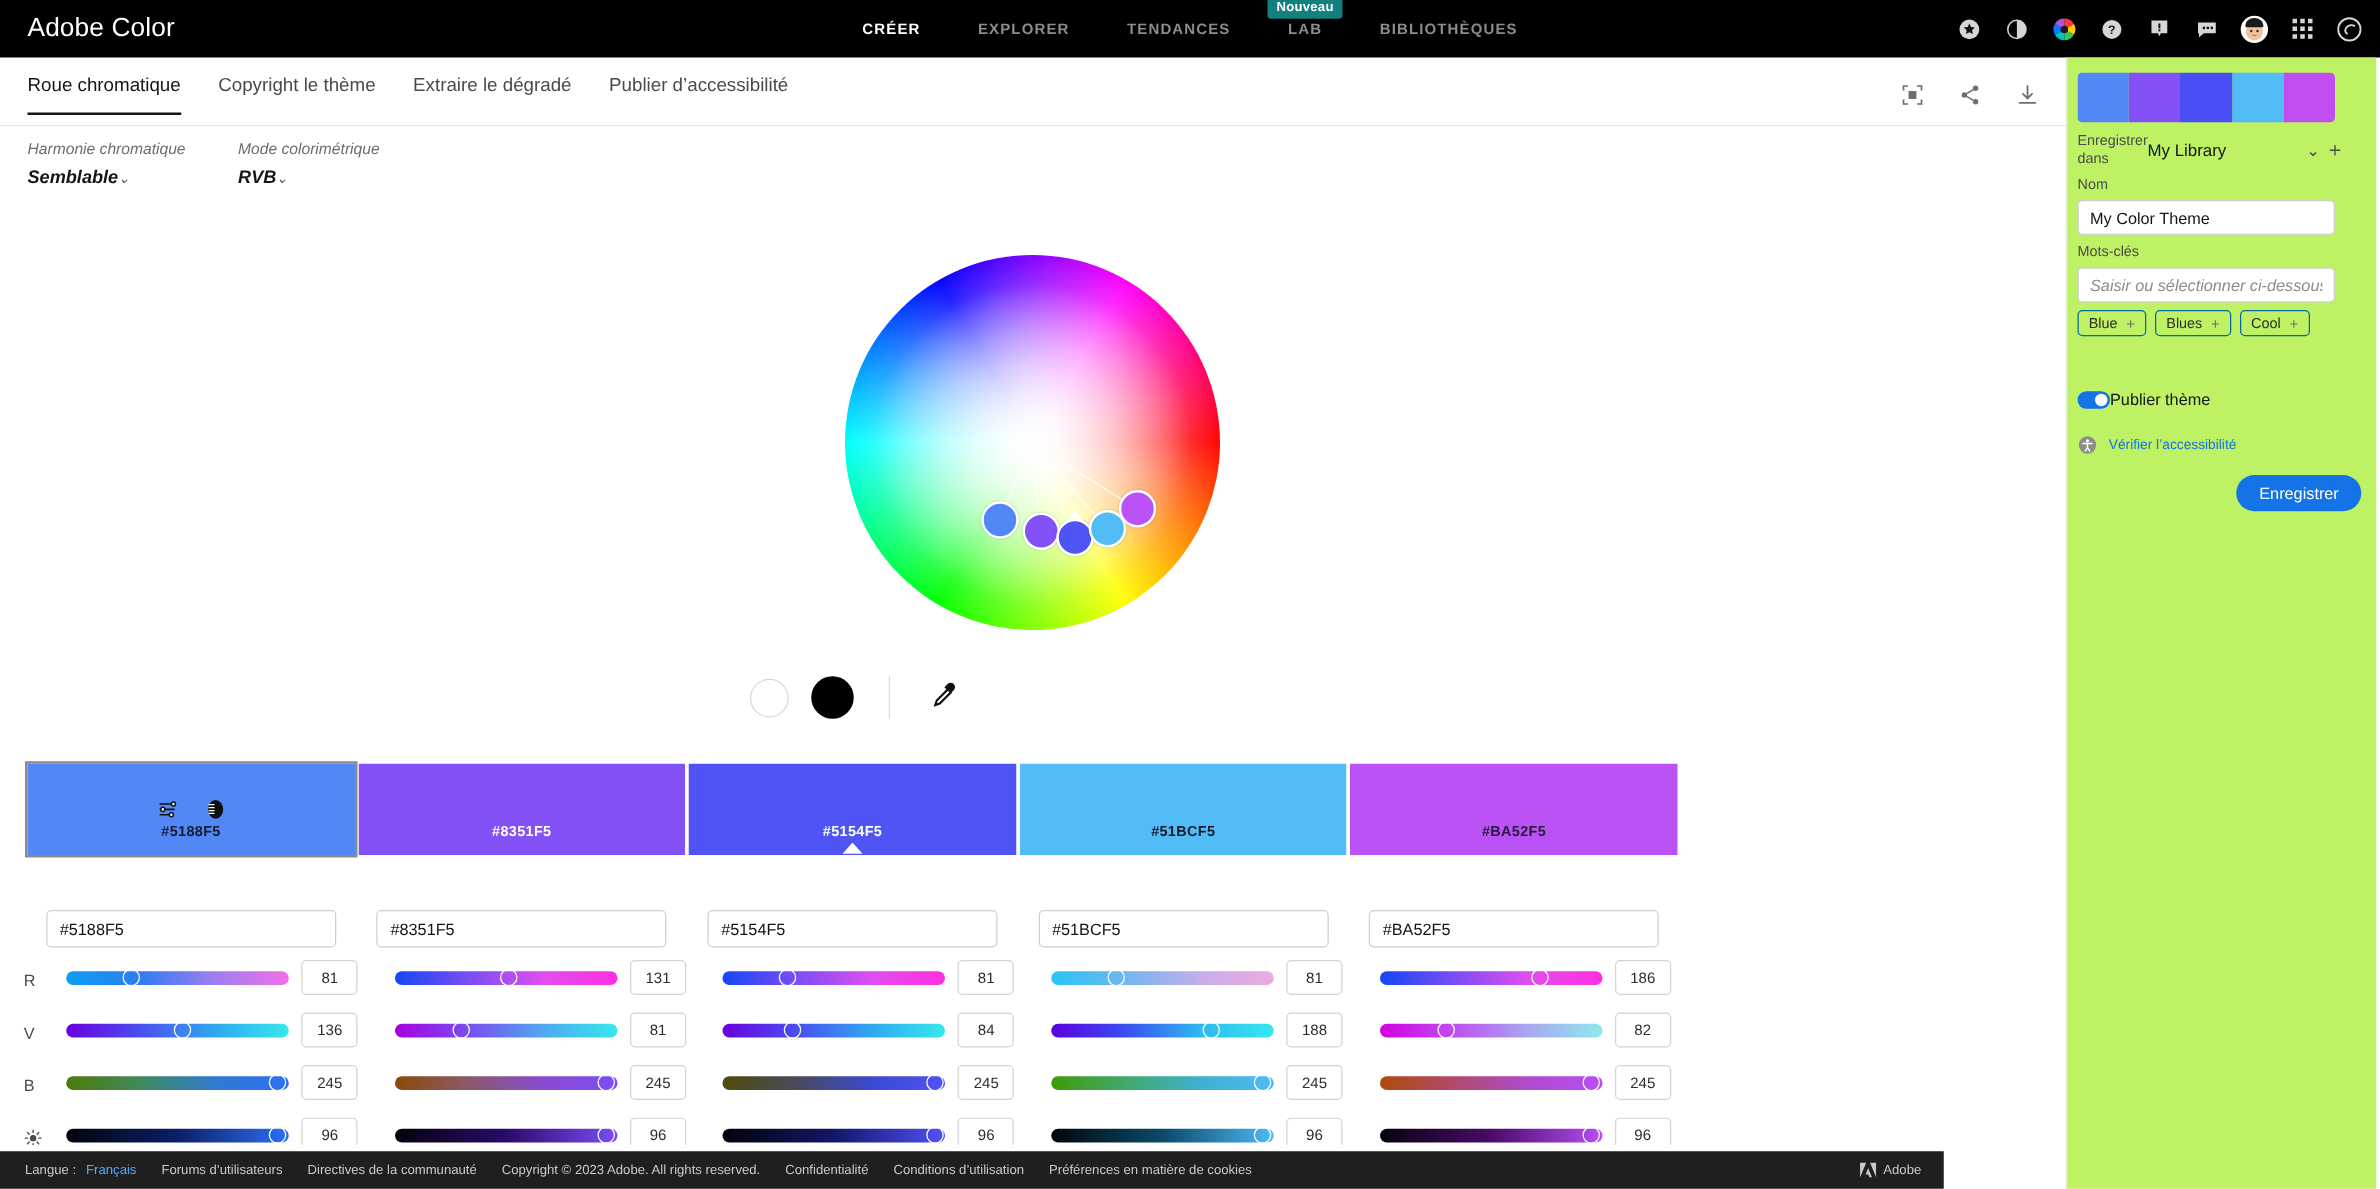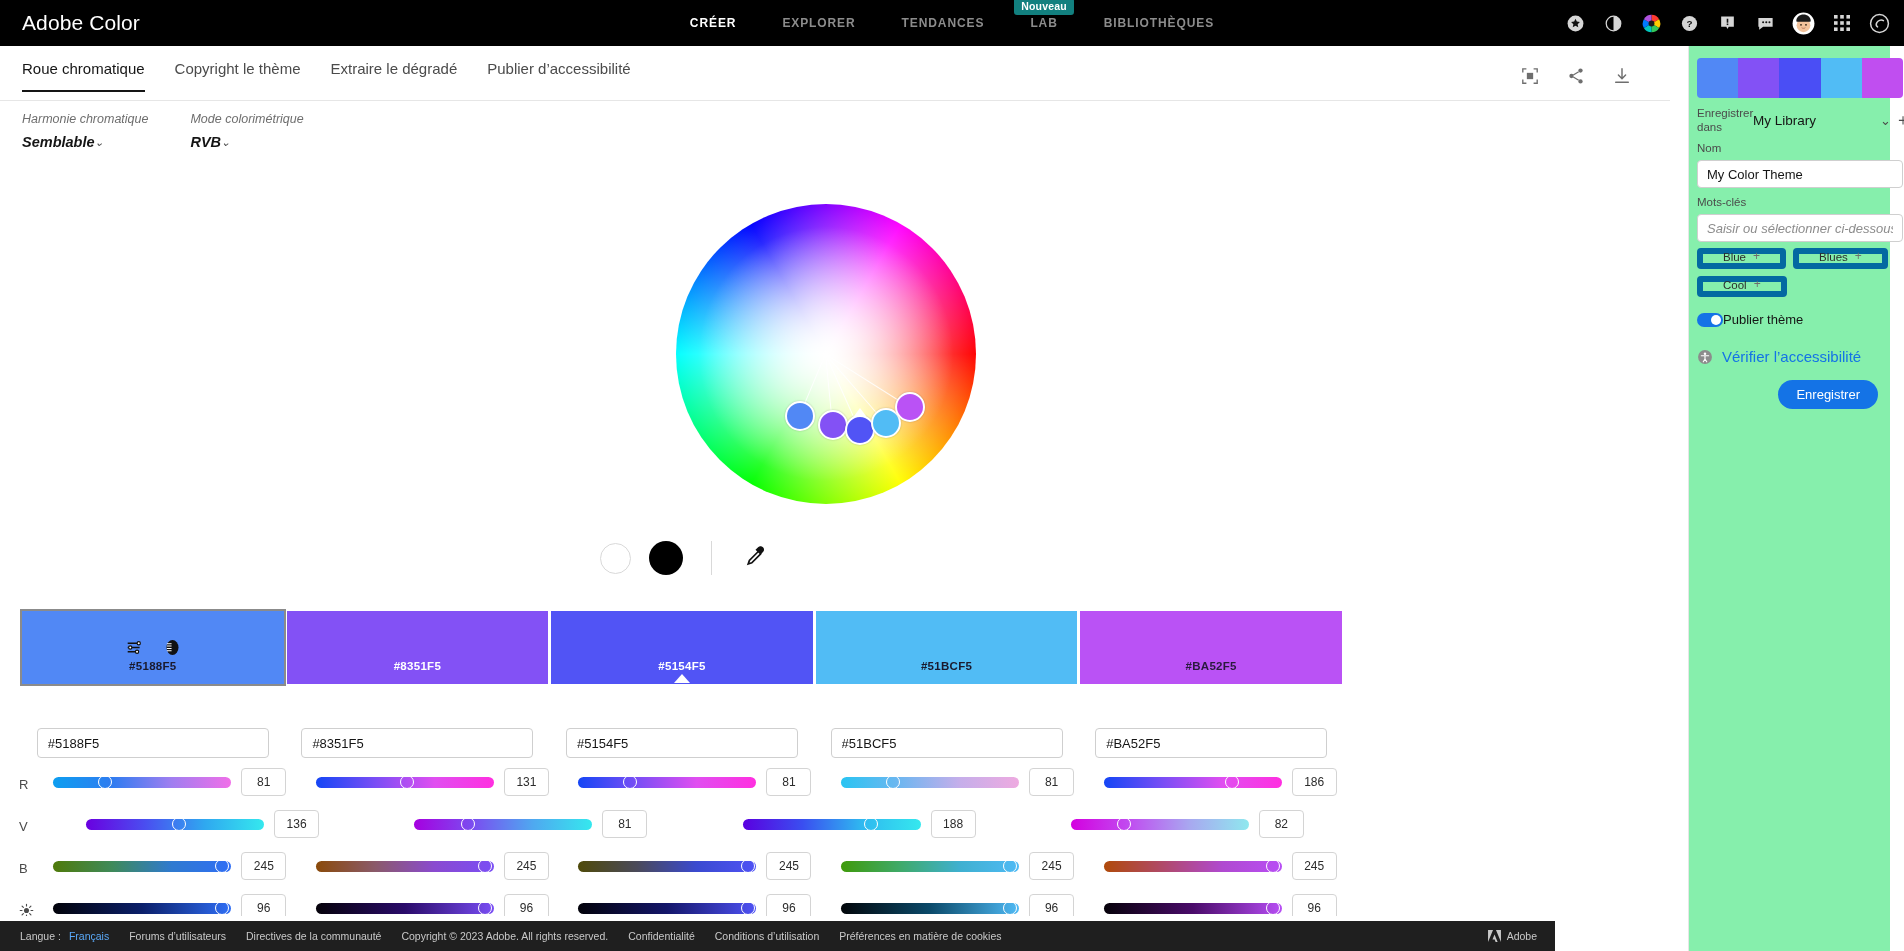--- a/index.html
+++ b/index.html
@@ -177,23 +177,23 @@
   }
   .numbox {
     width: 45px; height: 28px; border: 1px solid #d4d4d4; border-radius: 4px;
     display: flex; align-items: center; justify-content: center;
     font-size: 12px; color: #2c2c2c; background: #ffffff;
   }
   .srow.partial { height: 22px; overflow: hidden; }
 
   
   .rpanel {
-    position: absolute; right: 14px; top: 46px;
-    width: 202px; height: 905px;
-    border-left: 1px solid #e6e6e6; background: #86efac;
+    position: absolute; right: 3px; top: 46px;
+    width: 248px; height: 905px;
+    border-left: 1px solid #e6e6e6; background: #bef264;
   }
   .rpreview {
     position: absolute; left: 8px; top: 12px;
     width: 206px; height: 40px; border-radius: 4px; overflow: hidden;
     display: flex;
   }
   .rpreview div { flex: 1; }
   .saverow { position: absolute; left: 8px; top: 60px; width: 214px; display: flex; align-items: center; }
   .saverow .lbl { font-size: 11.5px; color: #4b4b4b; line-height: 14px; width: 48px; }
   .libname { font-size: 13.5px; color: #151515; margin-left: 8px; flex: 1; }
@@ -201,37 +201,37 @@
   .fieldlbl { font-size: 11.5px; color: #4b4b4b; }
   .tinput {
     width: 206px; height: 28px; border: 1px solid #cfcfcf; border-radius: 4px;
     padding: 0 9px; font-size: 13px; color: #151515;
     font-family: "Liberation Sans", sans-serif; background: #ffffff;
   }
   .tinput::placeholder { font-style: italic; color: #8c8c8c; }
   .tags { position: absolute; left: 8px; top: 202px; width: 210px;
           display: flex; flex-wrap: wrap; gap: 7px; }
   .tag {
-    border: 6px solid #0369a1; border-radius: 4px; height: 21px;
-    display: flex; align-items: flex-end; gap: 7px;
-    padding: 0 20px; font-size: 11.5px; color: #2c2c2c; cursor: pointer;
+    border: 1px solid #0369a1; border-radius: 4px; height: 21px;
+    display: flex; align-items: center; gap: 7px;
+    padding: 0 8px; font-size: 11.5px; color: #2c2c2c; cursor: pointer;
   }
   .tag .plus { color: #6e6e6e; font-size: 12px; }
   .togglerow { position: absolute; left: 8px; top: 266px; display: flex; align-items: center; }
   .toggle {
     width: 26px; height: 14px; border-radius: 8px; background: #1473e6;
     position: relative; cursor: pointer;
   }
   .toggle::after {
     content:''; position: absolute; right: 2px; top: 2px;
     width: 10px; height: 10px; border-radius: 50%; background: #ffffff;
   }
   .togglelbl { font-size: 13px; color: #151515; }
   .a11yrow { position: absolute; left: 8px; top: 302px; display: flex; align-items: center; gap: 9px; cursor: pointer; }
-  .a11ylbl { font-size: 15px; color: #1473e6; }
+  .a11ylbl { font-size: 11px; color: #1473e6; }
   .savebtn {
     position: absolute; right: 12px; top: 334px;
     background: #1473e6; color: #ffffff; border: none; border-radius: 15px;
     height: 29px; padding: 0 18px; font-size: 13px; cursor: pointer;
     font-family: "Liberation Sans", sans-serif;
   }
 
   
   .footer {
     position: absolute; left: 0; bottom: 0; width: 1555px; height: 30px;
@@ -528,20 +528,26 @@
           </div>
           <div class="numbox">136</div>
         </div>
         <div class="scell">
           <div class="track" style="background: linear-gradient(90deg, rgb(166, 0, 224), rgb(122, 78, 240), rgb(79, 168, 240), rgb(53, 232, 238));">
             <div class="knob" style="left: 30%;"></div>
           </div>
           <div class="numbox">81</div>
         </div>
         <div class="scell">
+          <div class="track" style="background: linear-gradient(90deg, rgb(106, 0, 224), rgb(74, 78, 240), rgb(47, 168, 240), rgb(53, 232, 238));">
+            <div class="knob" style="left: 31%;"></div>
+          </div>
+          <div class="numbox">84</div>
+        </div>
+        <div class="scell">
           <div class="track" style="background: linear-gradient(90deg, rgb(90, 0, 224), rgb(58, 78, 240), rgb(47, 184, 240), rgb(53, 232, 238));">
             <div class="knob" style="left: 72%;"></div>
           </div>
           <div class="numbox">188</div>
         </div>
         <div class="scell">
           <div class="track" style="background: linear-gradient(90deg, rgb(212, 0, 224), rgb(192, 78, 240), rgb(168, 168, 240), rgb(143, 232, 238));">
             <div class="knob" style="left: 30%;"></div>
           </div>
           <div class="numbox">82</div>

